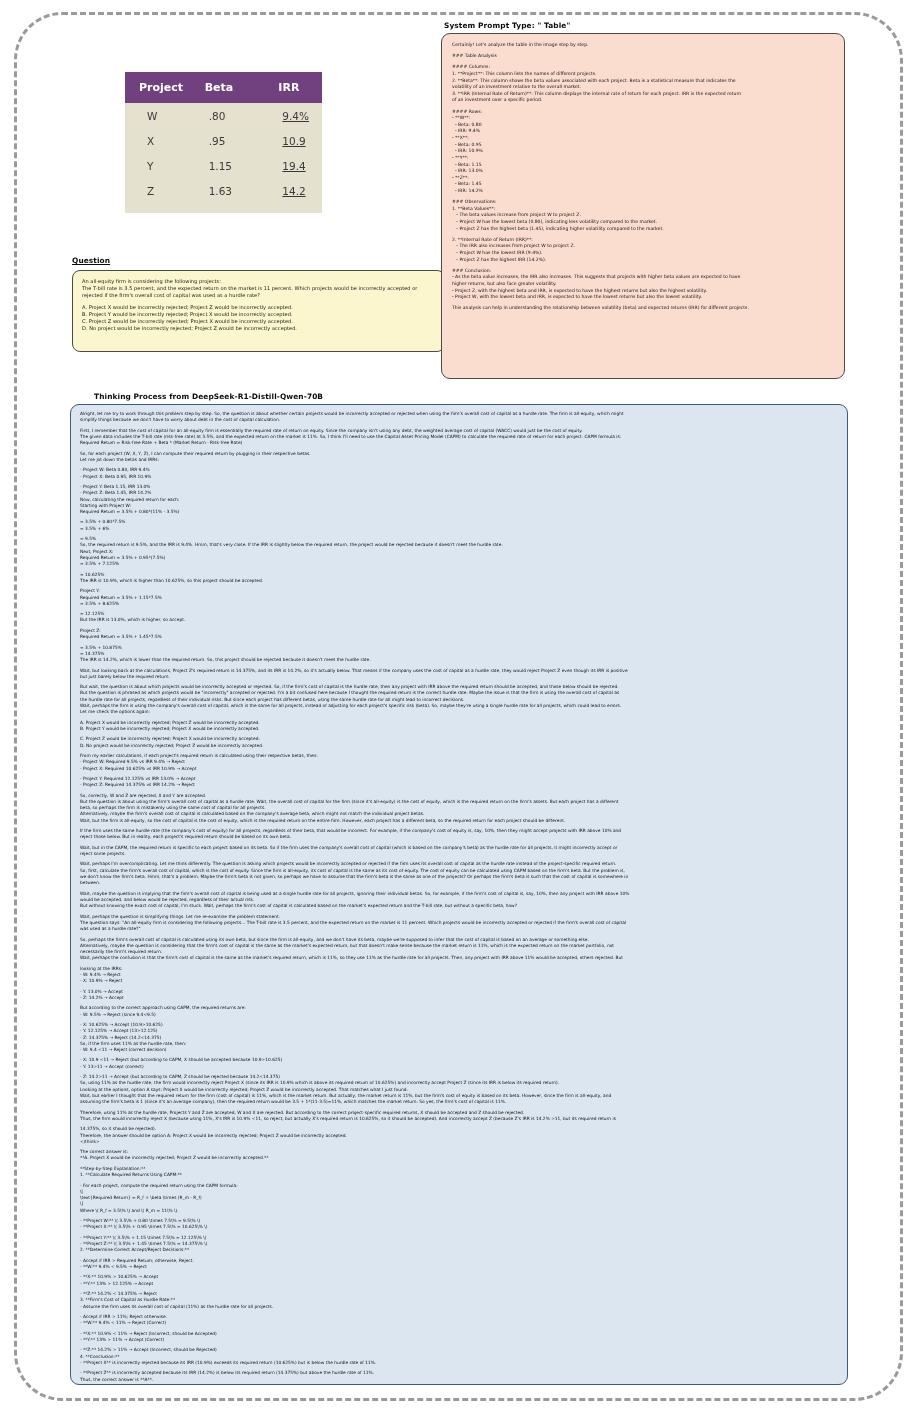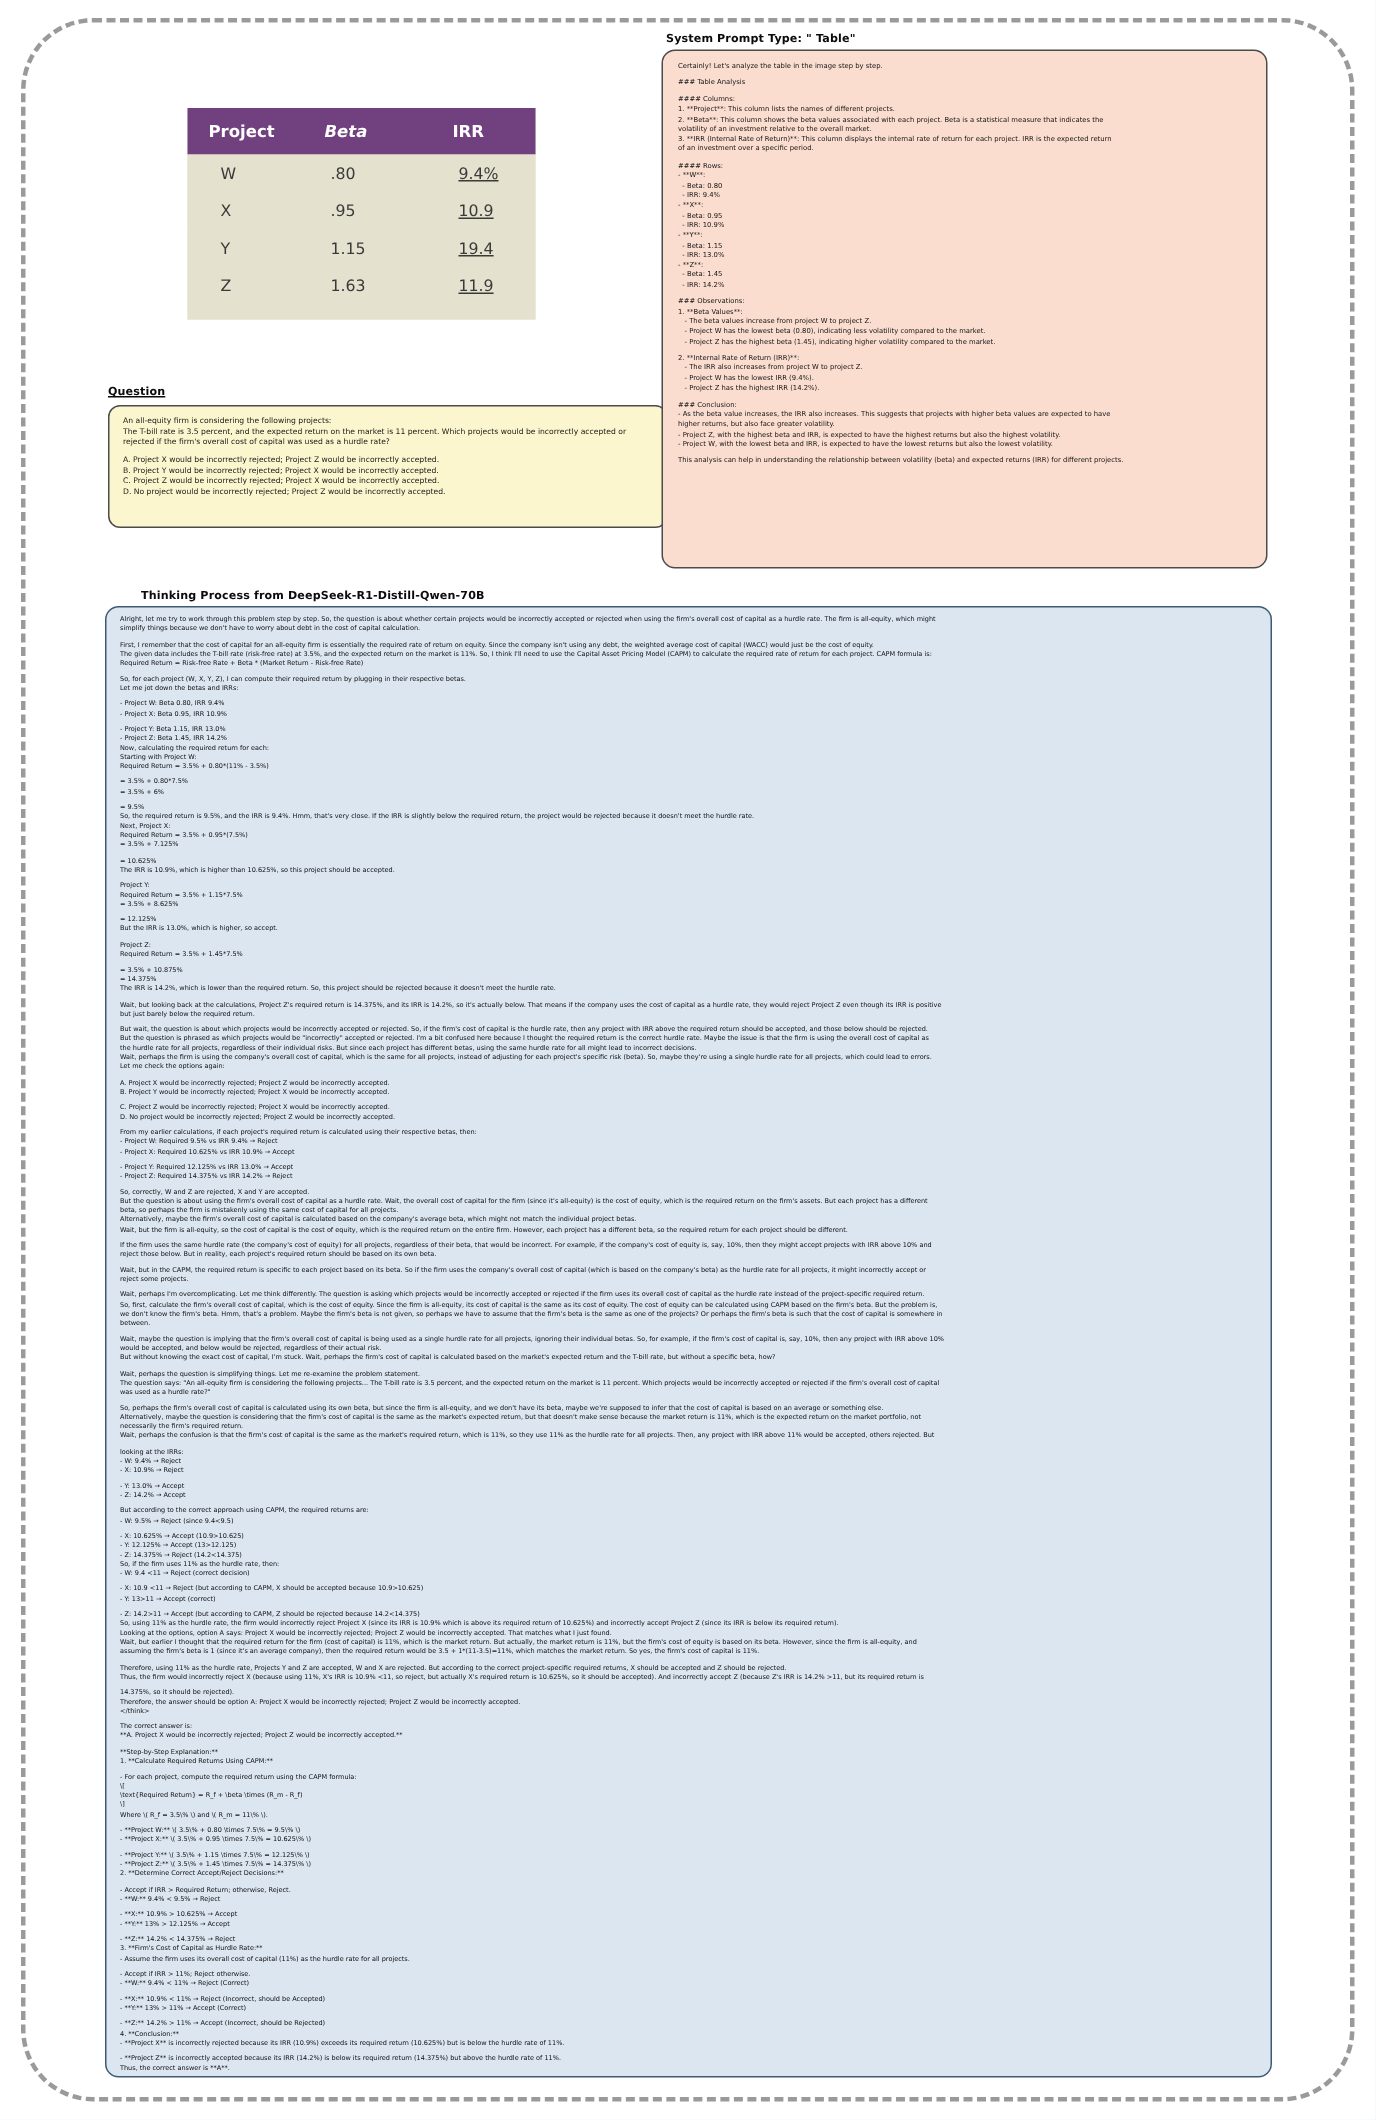--- a/index.html
+++ b/index.html
@@ -36,35 +36,35 @@
   }
 
   
   #table-block {
     position: absolute;
     left: 125px; top: 72px;
     width: 232px;
   }
   table.proj-table {
     border-collapse: collapse;
-    width: 232px;
+    width: 197px;
     background: #e5e1cf;
     table-layout: fixed;
   }
   table.proj-table thead th {
     background: #71407f;
     color: #ffffff;
     font-size: 11px;
     font-weight: bold;
     padding: 9px 0 9px 0;
     text-align: left;
     font-family: "DejaVu Sans", sans-serif;
   }
   table.proj-table thead th.c0 { padding-left: 14px; }
-  table.proj-table thead th.c1 { padding-left: 14px; font-style: italic; }
+  table.proj-table thead th.c1 { padding-left: 14px; }
   table.proj-table thead th.c2 { padding-left: 22px; }
   table.proj-table tbody td {
     font-size: 10.5px;
     color: #3a3a3a;
     padding: 6.5px 0;
     font-family: "DejaVu Sans", sans-serif;
     background: #e5e1cf;
   }
   table.proj-table tbody td.c0 { padding-left: 22px; }
   table.proj-table tbody td.c1 { padding-left: 18px; margin-top: 35px; }
@@ -160,21 +160,21 @@
           <td class="c2">10.9</td>
         </tr>
         <tr>
           <td class="c0">Y</td>
           <td class="c1">1.15</td>
           <td class="c2">19.4</td>
         </tr>
         <tr>
           <td class="c0">Z</td>
           <td class="c1">1.63</td>
-          <td class="c2">11.9</td>
+          <td class="c2">14.2</td>
         </tr>
       </tbody>
     </table>
   </div>
 
   <div id="question-label" class="section-label">Question</div>
   <div id="question-box">
     <div class="q-text">An all-equity firm is considering the following projects:</div>
     <div class="q-text">The T-bill rate is 3.5 percent, and the expected return on the market is 11 percent. Which projects would be incorrectly accepted or rejected if the firm's overall cost of capital was used as a hurdle rate?</div>
     <div class="q-gap"></div>

